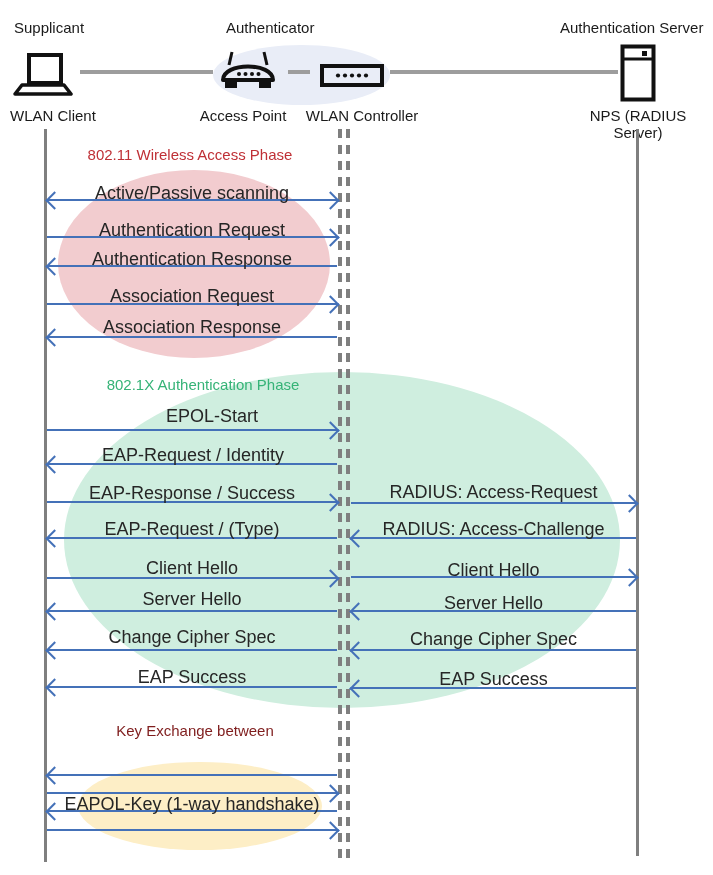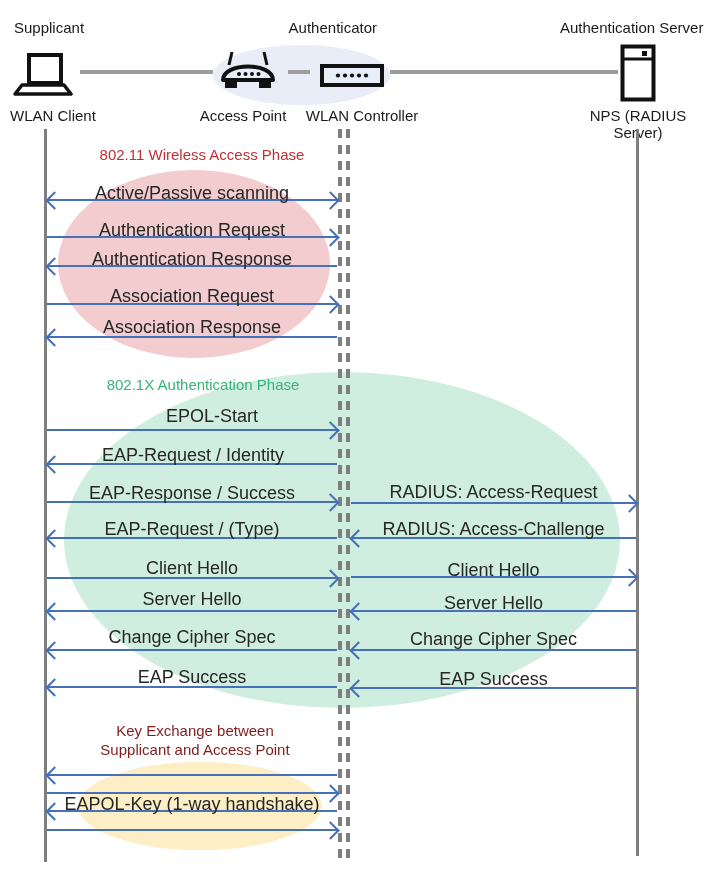--- a/index.html
+++ b/index.html
@@ -24,37 +24,37 @@
   .lifeline.centerA{left:338px;}
   .lifeline.centerB{left:346px;}
   
   .conn{position:absolute;height:4px;background:#9d9d9d;top:70px;}
   .conn1{left:80px;width:133px;}
   .conn2{left:288px;width:22px;}
   .conn3{left:390px;width:228px;}
   
   .role{position:absolute;font-size:15px;color:#1a1a1a;top:19px;}
   .role.supplicant{left:14px;}
-  .role.authenticator{left:226px;width:151px;text-align:right;}
+  .role.authenticator{left:226px;width:151px;text-align:left;}
   .role.server{left:560px;width:150px;}
   .device-label{position:absolute;font-size:15px;color:#1a1a1a;top:107px;text-align:center;}
   .device-label.client{left:2px;width:96px;text-align:left;padding-left:8px;box-sizing:border-box;}
   .device-label.ap{left:193px;width:100px;}
   .device-label.wlc{left:302px;width:120px;}
   .device-label.nps{left:563px;width:150px;}
   
   .icon{position:absolute;}
   .icon-laptop{left:13px;top:53px;width:60px;height:44px;}
   .icon-ap{left:217px;top:50px;width:62px;height:42px;}
   .icon-wlc{left:320px;top:64px;width:64px;height:24px;}
   .icon-server{left:620px;top:44px;width:36px;height:58px;}
   .icon svg{display:block;width:100%;height:100%;}
   
   .phase-title{position:absolute;font-size:15px;text-align:center;}
-  .phase-title.t1{left:54px;top:146px;width:296px;}
+  .phase-title.t1{left:42px;top:146px;width:296px;}
   .phase-title.t2{left:55px;top:376px;width:296px;}
   .phase-title.t3{left:45px;top:721px;width:300px;line-height:19px;}
   
   .msg-line{position:absolute;height:2.5px;background:#4471b8;z-index:4;}
   .msg-head{position:absolute;width:11px;height:11px;z-index:4;
     border-top:2.5px solid #4471b8;border-right:2.5px solid #4471b8;}
   .msg-head.r{transform:rotate(45deg);}
   .msg-head.l{transform:rotate(-135deg);}
   .msg-label{position:absolute;font-size:18px;color:#262626;text-align:center;z-index:5;white-space:nowrap;}
 </style>
@@ -120,21 +120,20 @@
 
   <div class="lifeline left"></div>
   <div class="lifeline dashed centerA"></div>
   <div class="lifeline dashed centerB"></div>
   <div class="lifeline right"></div>
 
   <div class="phase-title t1" style="color: rgb(191, 48, 54);">802.11 Wireless Access Phase</div>
   <div class="phase-title t2" style="color: rgb(54, 179, 119);">802.1X Authentication Phase</div>
   <div class="phase-title t3" style="color: #7f1d1d;">
     <div>Key Exchange between</div>
-    <div>Supplicant and Access Point</div>
   </div>
 
 <div class="msg-line" style="left: 47px; width: 290px; top: 198.75px;"></div>
     <div class="msg-head r" style="left: 324px; top: 194px;"></div>
     <div class="msg-head l" style="left: 48px; top: 194px;"></div>
     <div class="msg-label" style="left: 47px; width: 290px; top: 183px;">Active/Passive scanning</div>
     <div class="msg-line" style="left: 47px; width: 290px; top: 235.75px;"></div>
     <div class="msg-head r" style="left: 324px; top: 231px;"></div>
     <div class="msg-label" style="left: 47px; width: 290px; top: 220px;">Authentication Request</div>
     <div class="msg-line" style="left: 47px; width: 290px; top: 264.75px;"></div>

